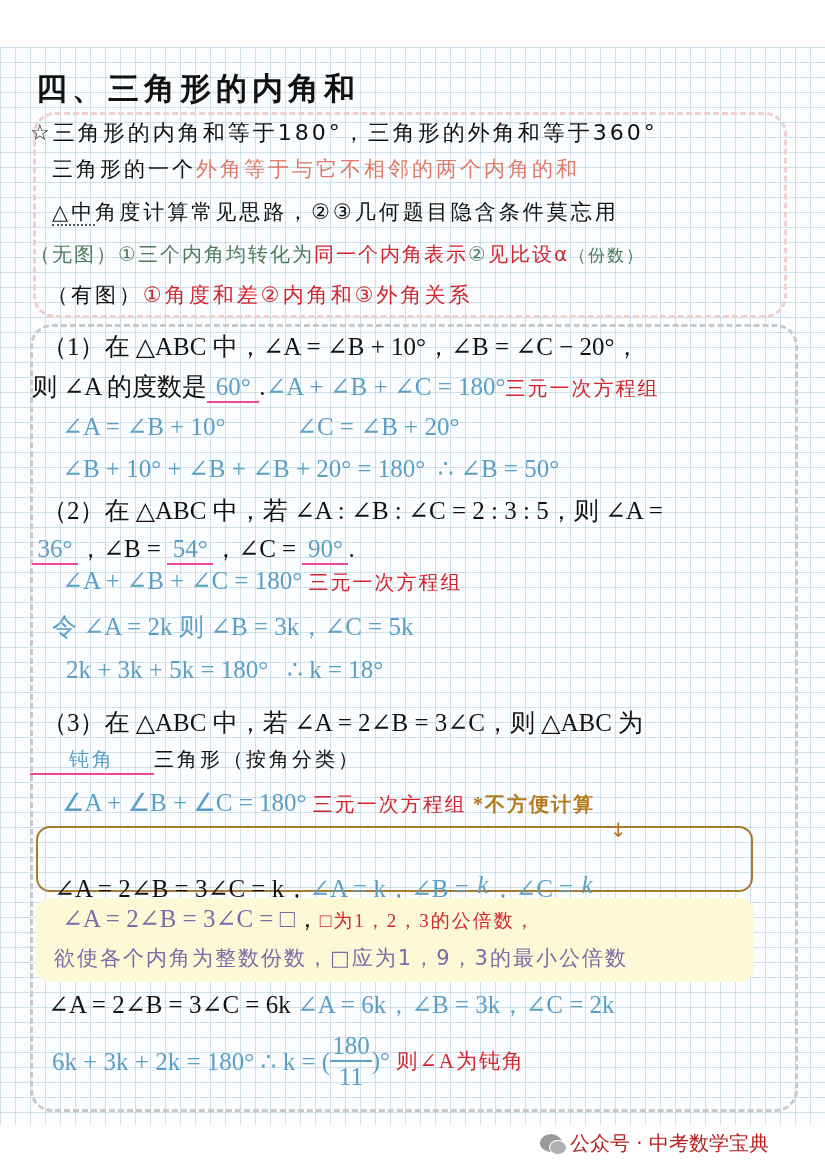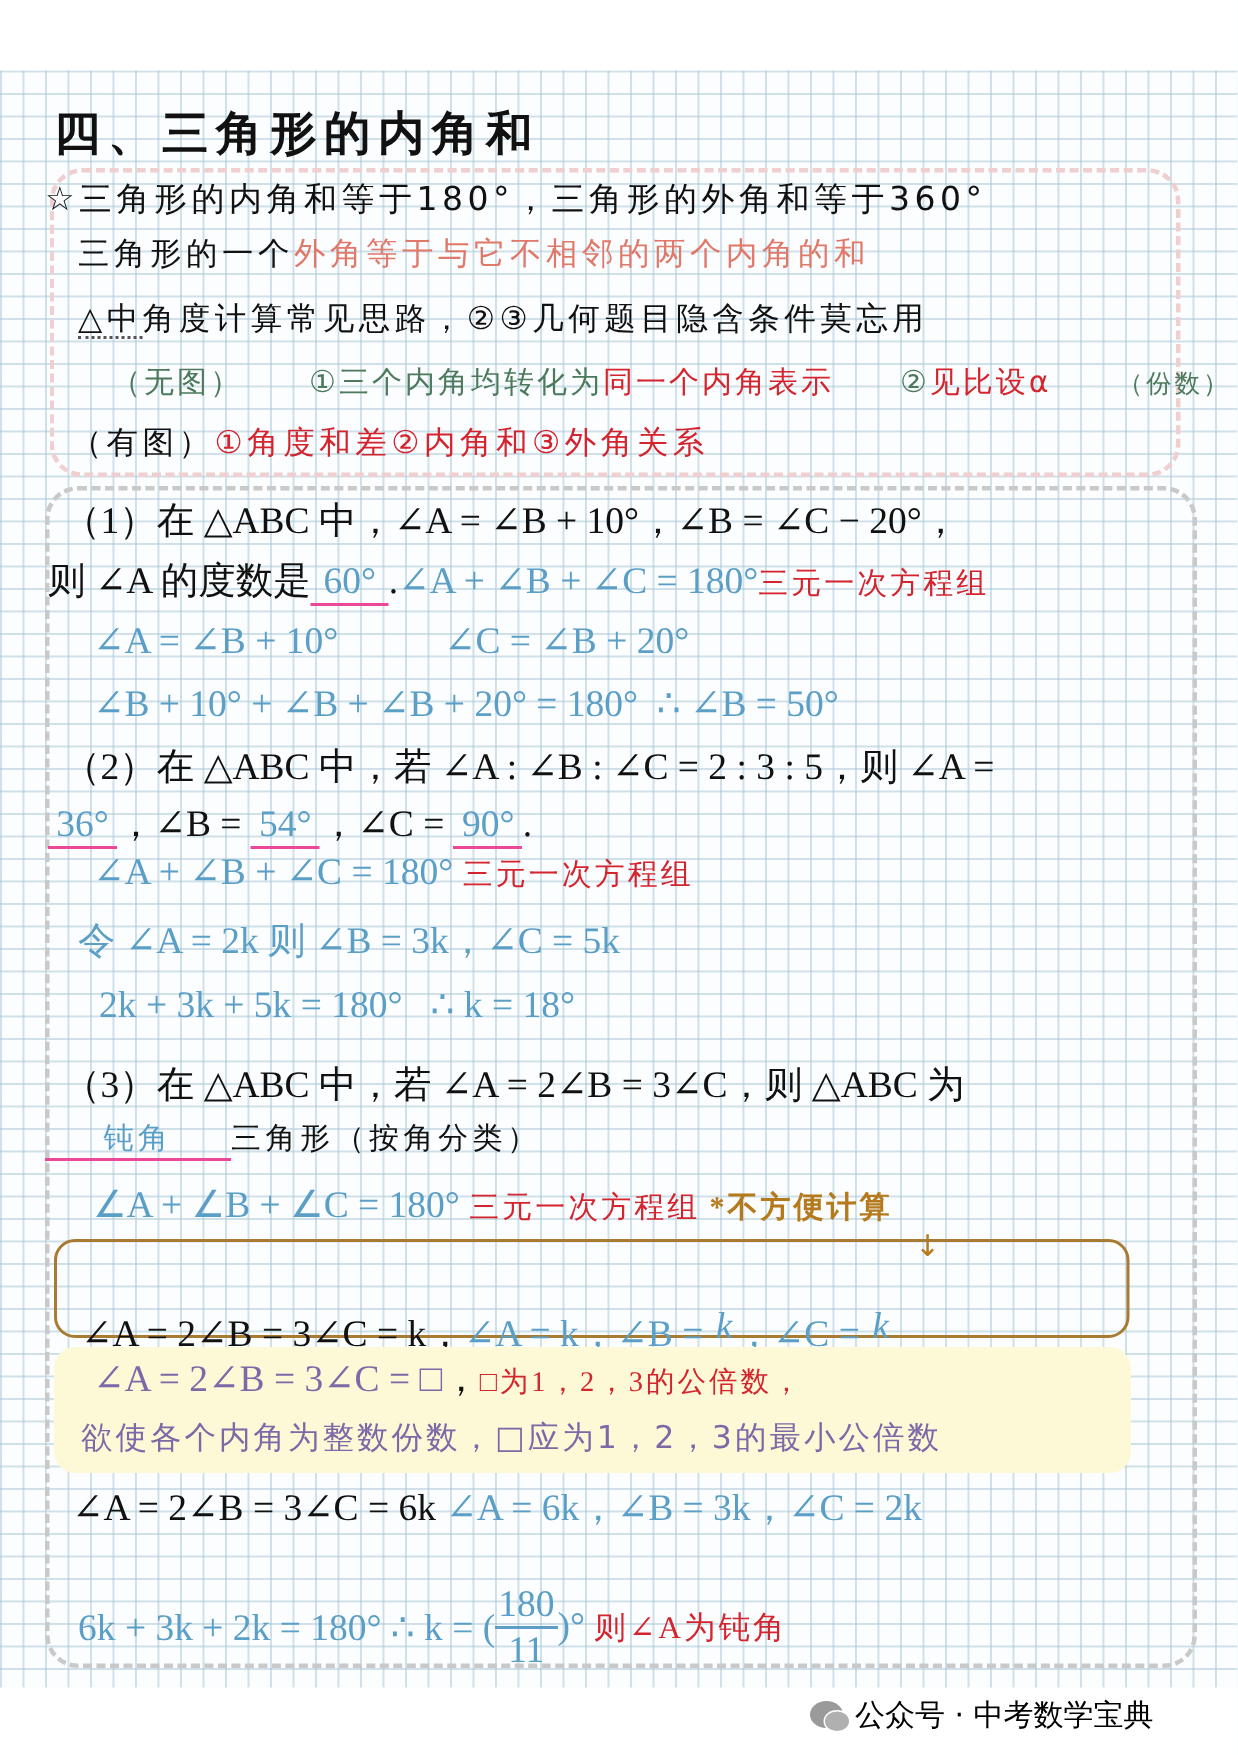--- a/index.html
+++ b/index.html
@@ -16,34 +16,34 @@
   .box1{position:absolute;left:33px;top:112px;width:748px;height:200px;
         border:3px dashed #efcfcf;border-radius:22px;}
   .box2{position:absolute;left:30px;top:324px;width:762px;height:782px;
         border:3px dashed #c9c9c9;border-radius:22px;}
   .hand{font-size:21px;letter-spacing:3px;}
   .math{font-family:"Liberation Serif","DejaVu Serif",serif;font-size:25px;}
   .mi{font-style:italic;}
   .blue{color:#5b9ec6;}
   .red{color:#d4242e;}
   .salmon{color:#e0796a;}
-  .green{color:#4d7a5d;margin-left:44px;}
+  .green{color:#4d7a5d;}
   .purple{color:#7c6aa8;}
   .gold{color:#b47a1c;}
   .black{color:#111;}
   .blank{display:inline-block;border-bottom:2px solid #ec4899;text-align:center;}
   .wave{border-bottom:2px dotted #555;}
   .frame3{position:absolute;left:36px;top:826px;width:713px;height:62px;
           border:2px solid #a87a32;border-radius:14px;}
   .hl{position:absolute;left:36px;top:898px;width:718px;height:84px;
       background:#fdf9d6;border-radius:14px;}
   .frac{display:inline-flex;flex-direction:column;align-items:center;vertical-align:middle;line-height:1;}
   .frac .num{padding:0 2px;}
   .frac .bar{height:1.5px;background:currentColor;align-self:stretch;margin:2px 0;}
-  .footer{left:540px;top:1130px;font-size:20px;color:#000000;text-align:center;}
+  .footer{left:540px;top:1130px;font-size:20px;color:#b91c1c;text-align:center;}
   .wx{display:inline-block;width:22px;height:18px;border-radius:50%;background:#9a9a9a;vertical-align:-2px;margin-right:8px;position:relative;}
   .wx:after{content:"";position:absolute;left:9px;top:6px;width:16px;height:13px;border-radius:50%;background:#b0b0b0;border:1px solid #fff;}
 </style>
 </head>
 <body>
 
 <div class="paper"></div>
 
 <div class="abs title">四、三角形的内角和</div>
 
@@ -110,27 +110,27 @@
       <span class="num mi">k</span>
       <span class="bar"></span>
       <span>3</span>
     </span>
 </div>
 
 <div class="hl"></div>
 <div class="abs math" style="left:62px;top:902px;">
   <span class="purple">∠A = 2∠B = 3∠C = □</span><span class="black">，</span><span class="red hand" style="font-size:19px;letter-spacing:2px;">□为1，2，3的公倍数，</span>
 </div>
-<div class="abs hand purple" style="left:54px;top:944px;font-size:21px;letter-spacing:2px;">欲使各个内角为整数份数，□应为1，2，3的最小公倍数</div>
+<div class="abs hand purple" style="left:54px;top:944px;font-size:21px;letter-spacing:2px;">欲使各个内角为整数份数，□应为1，9，3的最小公倍数</div>
 
 <div class="abs math" style="left:48px;top:988px;">
   <span class="black">∠A = 2∠B = 3∠C = 6k</span>&nbsp;<span class="blue">∠A = 6k，∠B = 3k，∠C = 2k</span>
 </div>
 
-<div class="abs math blue" style="left:52px;top:1052px;height:66px;display:flex;align-items:center;">
+<div class="abs math blue" style="left:52px;top:1028px;height:66px;display:flex;align-items:center;">
   <span>6k + 3k + 2k = 180°  ∴ k = (</span><span class="frac">
       <span class="num">180</span>
       <span class="bar"></span>
       <span>11</span>
     </span><span>)°</span>&nbsp;<span class="red hand" style="font-size:21px;letter-spacing:2px;">则∠A为钝角</span>
 </div>
 
 <div class="abs footer">
   <span class="wx"></span><span>公众号 · 中考数学宝典</span>
 </div>

